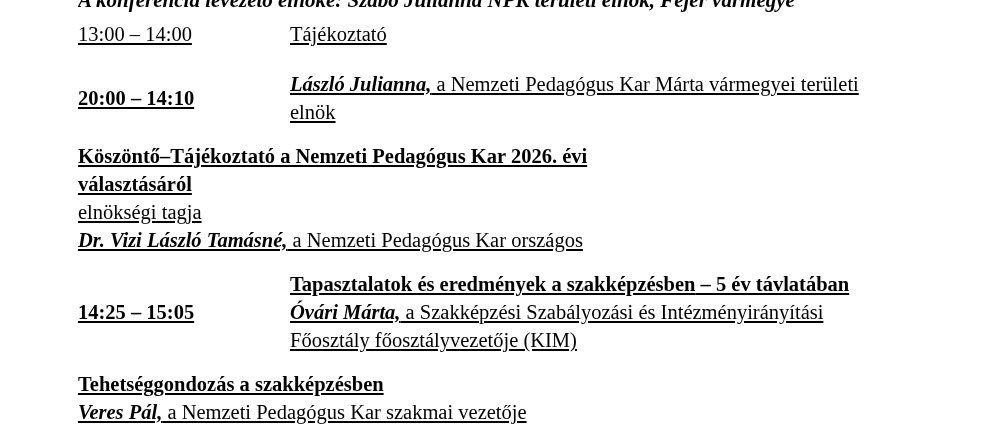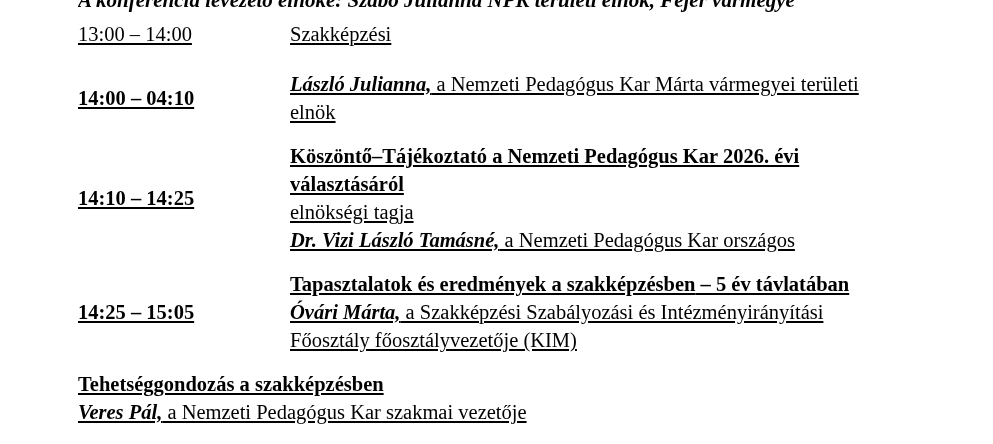--- a/index.html
+++ b/index.html
@@ -84,32 +84,31 @@
 <div class="page">
 
   <div class="header-line">
     <span class="plain">A konferencia levezető elnöke: </span><span class="plain">Szabó Julianna</span><span class="plain"> NPK területi elnök, Fejér vármegye</span>
   </div>
 
   <div class="agenda" id="agenda-root">
       <div class="row first">
         <div class="time">13:00 – 14:00</div>
         <div class="desc">
-          <div><span class="plain-text">Szakképzési</span></div>
+          <div><span class="plain-text">Tájékoztató</span></div>
         </div>
       </div>
       <div class="row">
-        <div class="time bold">14:00 – 04:10</div>
+        <div class="time bold">20:00 – 14:10</div>
         <div class="desc">
           <div><span class="speaker">László Julianna,</span><span class="plain-text"> a Nemzeti Pedagógus Kar Márta vármegyei területi</span></div>
           <div><span class="plain-text">elnök</span></div>
         </div>
       </div>
       <div class="row">
-        <div class="time bold">14:10 – 14:25</div>
         <div class="desc">
           <div><span class="title-b">Köszöntő–Tájékoztató a Nemzeti Pedagógus Kar 2026. évi</span></div>
           <div><span class="title-b">választásáról</span></div>
           <div><span class="plain-text">elnökségi tagja</span></div>
           <div><span class="speaker">Dr. Vizi László Tamásné,</span><span class="plain-text"> a Nemzeti Pedagógus Kar országos</span></div>
         </div>
       </div>
       <div class="row">
         <div class="time bold">14:25 – 15:05</div>
         <div class="desc">

